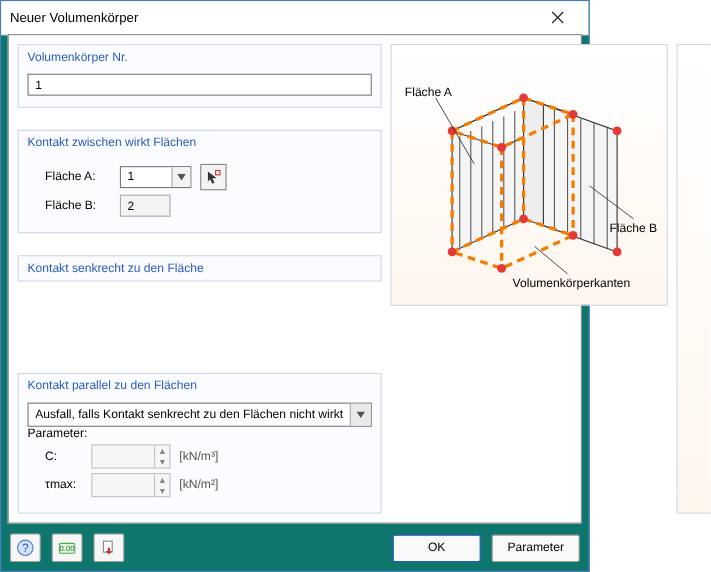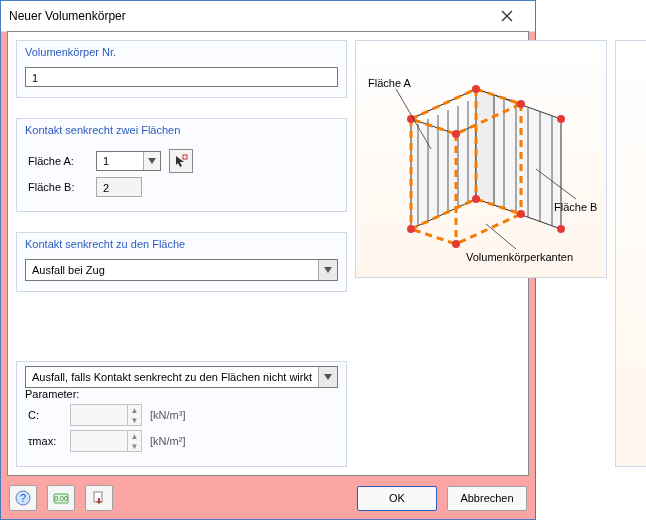--- a/index.html
+++ b/index.html
@@ -1,31 +1,31 @@
 <!DOCTYPE html>
 <html><head>
 <meta charset="utf-8">
 <style>
   html,body{margin:0;padding:0;font-family:"Segoe UI",Tahoma,sans-serif;font-size:11px;color:#000;background:#fff}
-  .window{width:536px;height:520px;border:1px solid #4a7abf;box-sizing:border-box;background:#fca5a5;display:flex;flex-direction:column}
+  .window{width:536px;height:520px;border:1px solid #4a7abf;box-sizing:border-box;background:#0f766e;display:flex;flex-direction:column}
   .titlebar{height:30px;background:#fff;display:flex;align-items:center;padding:0 8px;border-bottom:1px solid #e0e0e0}
   .titlebar .title{flex:1;font-size:12px}
   .titlebar .close{width:40px;height:24px;display:flex;align-items:center;justify-content:center;color:#333}
   .tabs{display:flex;padding:6px 6px 0 6px;background:#f0f0f0}
   .tab{padding:4px 12px;border:1px solid transparent;border-bottom:none;cursor:pointer;color:#333}
   .tab.active{background:#fff;border-color:#888;border-bottom:1px solid #fff;position:relative;z-index:2}
   .tabpanel{flex:1;border:1px solid #888;margin:0 6px 0 6px;background:#fff;padding:8px;display:flex;gap:8px;position:relative;top:-1px}
   .leftcol{width:342px;display:flex;flex-direction:column;gap:20px}
   .rightcol{flex:1;display:flex;flex-direction:row;gap:8px}
   .group{border:1px solid #cfd8e6;background:#fbfcff}
   .group-h{color:#2a5bbf;padding:5px 8px;font-size:11px}
   .group-b{padding:4px 8px 10px 8px}
   .input{background:#fff;border:1px solid #777;height:20px;line-height:20px;padding:0 6px;box-sizing:border-box}
   .num-input{width:336px}
-  .row{display:flex;align-items:center;gap:8px;margin:4px 3px}
+  .row{display:flex;align-items:center;gap:8px;margin:4px 16px}
   .lbl{width:60px}
   .dd{display:inline-flex;align-items:center;background:#fff;border:1px solid #777;height:20px;box-sizing:border-box}
   .dd .ddv{padding:0 6px;min-width:34px}
   .dd .ddc{width:16px;height:100%;display:flex;align-items:center;justify-content:center;border-left:1px solid #aaa;background:#f4f4f4}
   .pickbtn{width:22px;height:22px;border:1px solid #888;background:#f4f4f4;display:inline-flex;align-items:center;justify-content:center}
   .select{display:flex;align-items:center;background:#fff;border:1px solid #777;height:22px;box-sizing:border-box}
   .select .sv{flex:1;padding:0 6px;white-space:nowrap;overflow:hidden;text-overflow:ellipsis}
   .select .sc{width:18px;height:100%;display:flex;align-items:center;justify-content:center;background:#eaeaea;border-left:1px solid #aaa}
   .spin{display:inline-flex;align-items:stretch;border:1px solid #aaa;height:20px;background:#f4f4f4;opacity:.7}
   .spin .sv{width:48px;padding:0 4px;line-height:20px}
@@ -59,21 +59,21 @@
     <div class="leftcol">
 
       <div class="group">
         <div class="group-h">Volumenkörper Nr.</div>
         <div class="group-b">
           <div class="input num-input" style="width:100%">1</div>
         </div>
       </div>
 
       <div class="group">
-        <div class="group-h">Kontakt senkrecht zwei Flächen</div>
+        <div class="group-h">Kontakt zwischen wirkt Flächen</div>
         <div class="group-b">
           <div class="row">
             <span class="lbl">Fläche A:</span>
             <span class="dd">
               <span class="ddv">1</span>
               <span class="ddc">
                 <svg width="8" height="6">
                     <path d="M0 0 L8 0 L4 6 Z" fill="#555"></path>
                   </svg>
               </span>
@@ -87,35 +87,26 @@
           </div>
           <div class="row">
             <span class="lbl">Fläche B:</span>
             <span class="input" style="width:46px;background:#f4f4f4;border-color:#aaa">2</span>
           </div>
         </div>
       </div>
 
       <div class="group">
         <div class="group-h">Kontakt senkrecht zu den Fläche</div>
-        <div class="group-b">
-          <div class="select">
-            <span class="sv">Ausfall bei Zug</span>
-            <span class="sc">
-                <svg width="8" height="6">
-                  <path d="M0 0 L8 0 L4 6 Z" fill="#555"></path>
-                </svg>
-              </span>
-          </div>
-        </div>
       </div>
 
       <div style="flex:1"></div>
 
       <div class="group">
+        <div class="group-h">Kontakt parallel zu den Flächen</div>
         <div class="group-b">
           <div class="select">
             <span class="sv">Ausfall, falls Kontakt senkrecht zu den Flächen nicht wirkt</span>
             <span class="sc">
                 <svg width="8" height="6">
                   <path d="M0 0 L8 0 L4 6 Z" fill="#555"></path>
                 </svg>
               </span>
           </div>
           <div style="">Parameter:</div>
@@ -244,16 +235,16 @@
         </svg>
     </div>
     <div class="iconbtn">
       <svg width="16" height="16" viewBox="0 0 16 16">
           <rect x="3" y="2" width="8" height="10" fill="#fff" stroke="#888"></rect>
           <path d="M8 14 l3 -3 l-2 0 l0 -3 l-2 0 l0 3 l-2 0 Z" fill="#c0392b"></path>
         </svg>
     </div>
     <div class="spacer"></div>
     <div class="btn primary">OK</div>
-    <div class="btn">Abbrechen</div>
+    <div class="btn">Parameter</div>
   </div>
 
 </div>
 
 </body></html>

